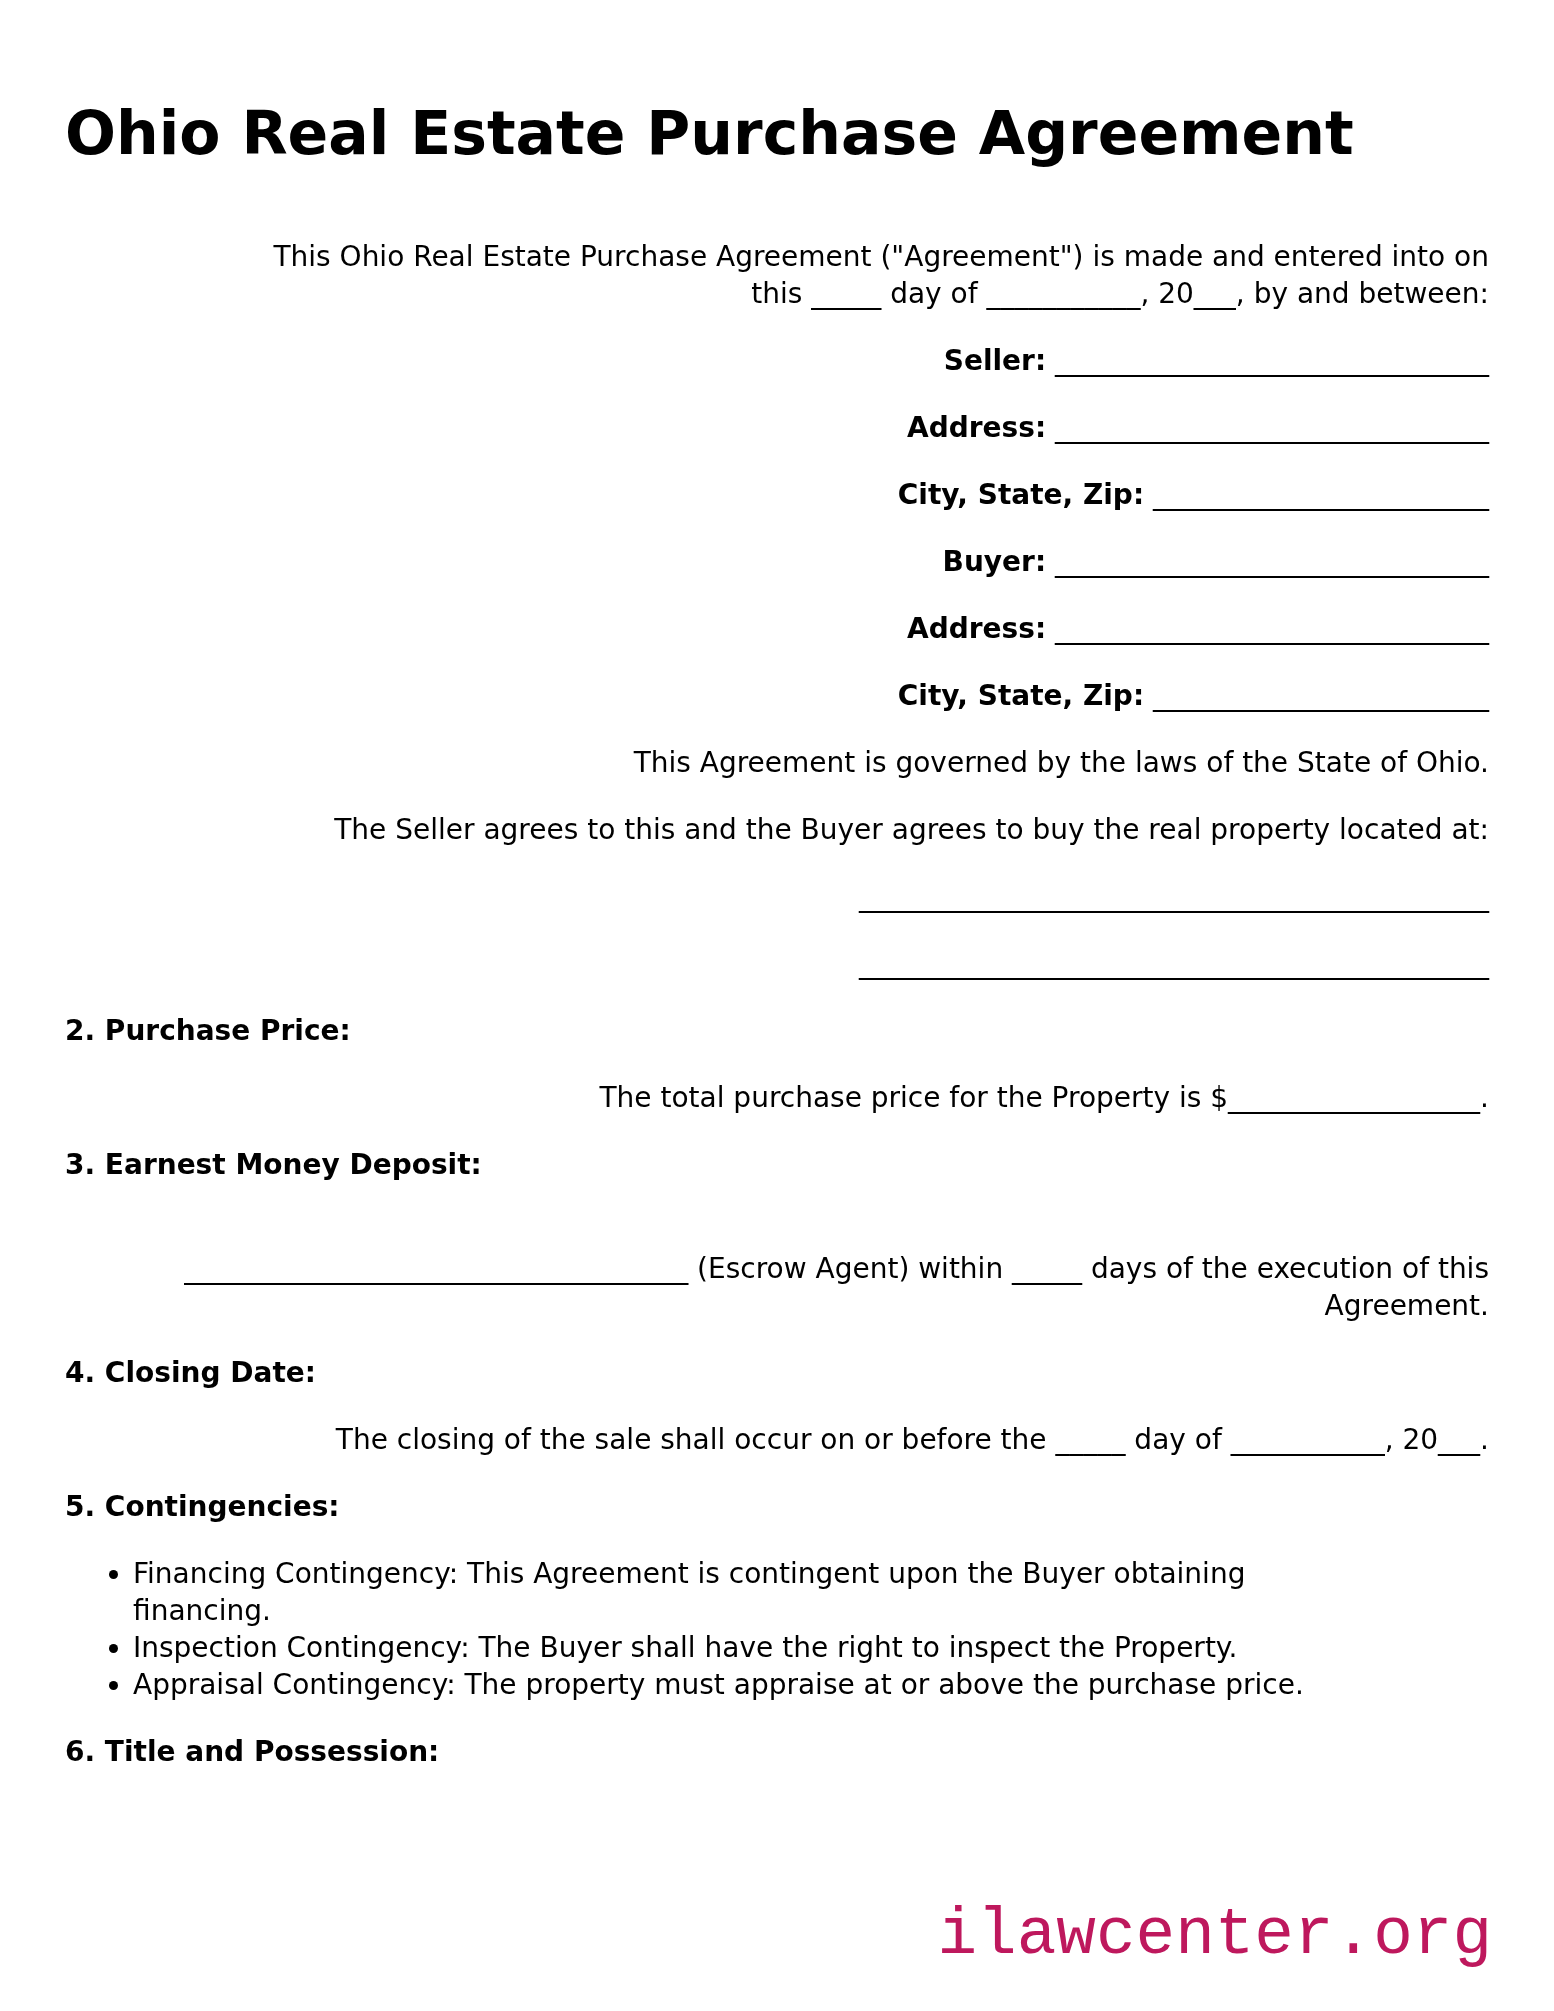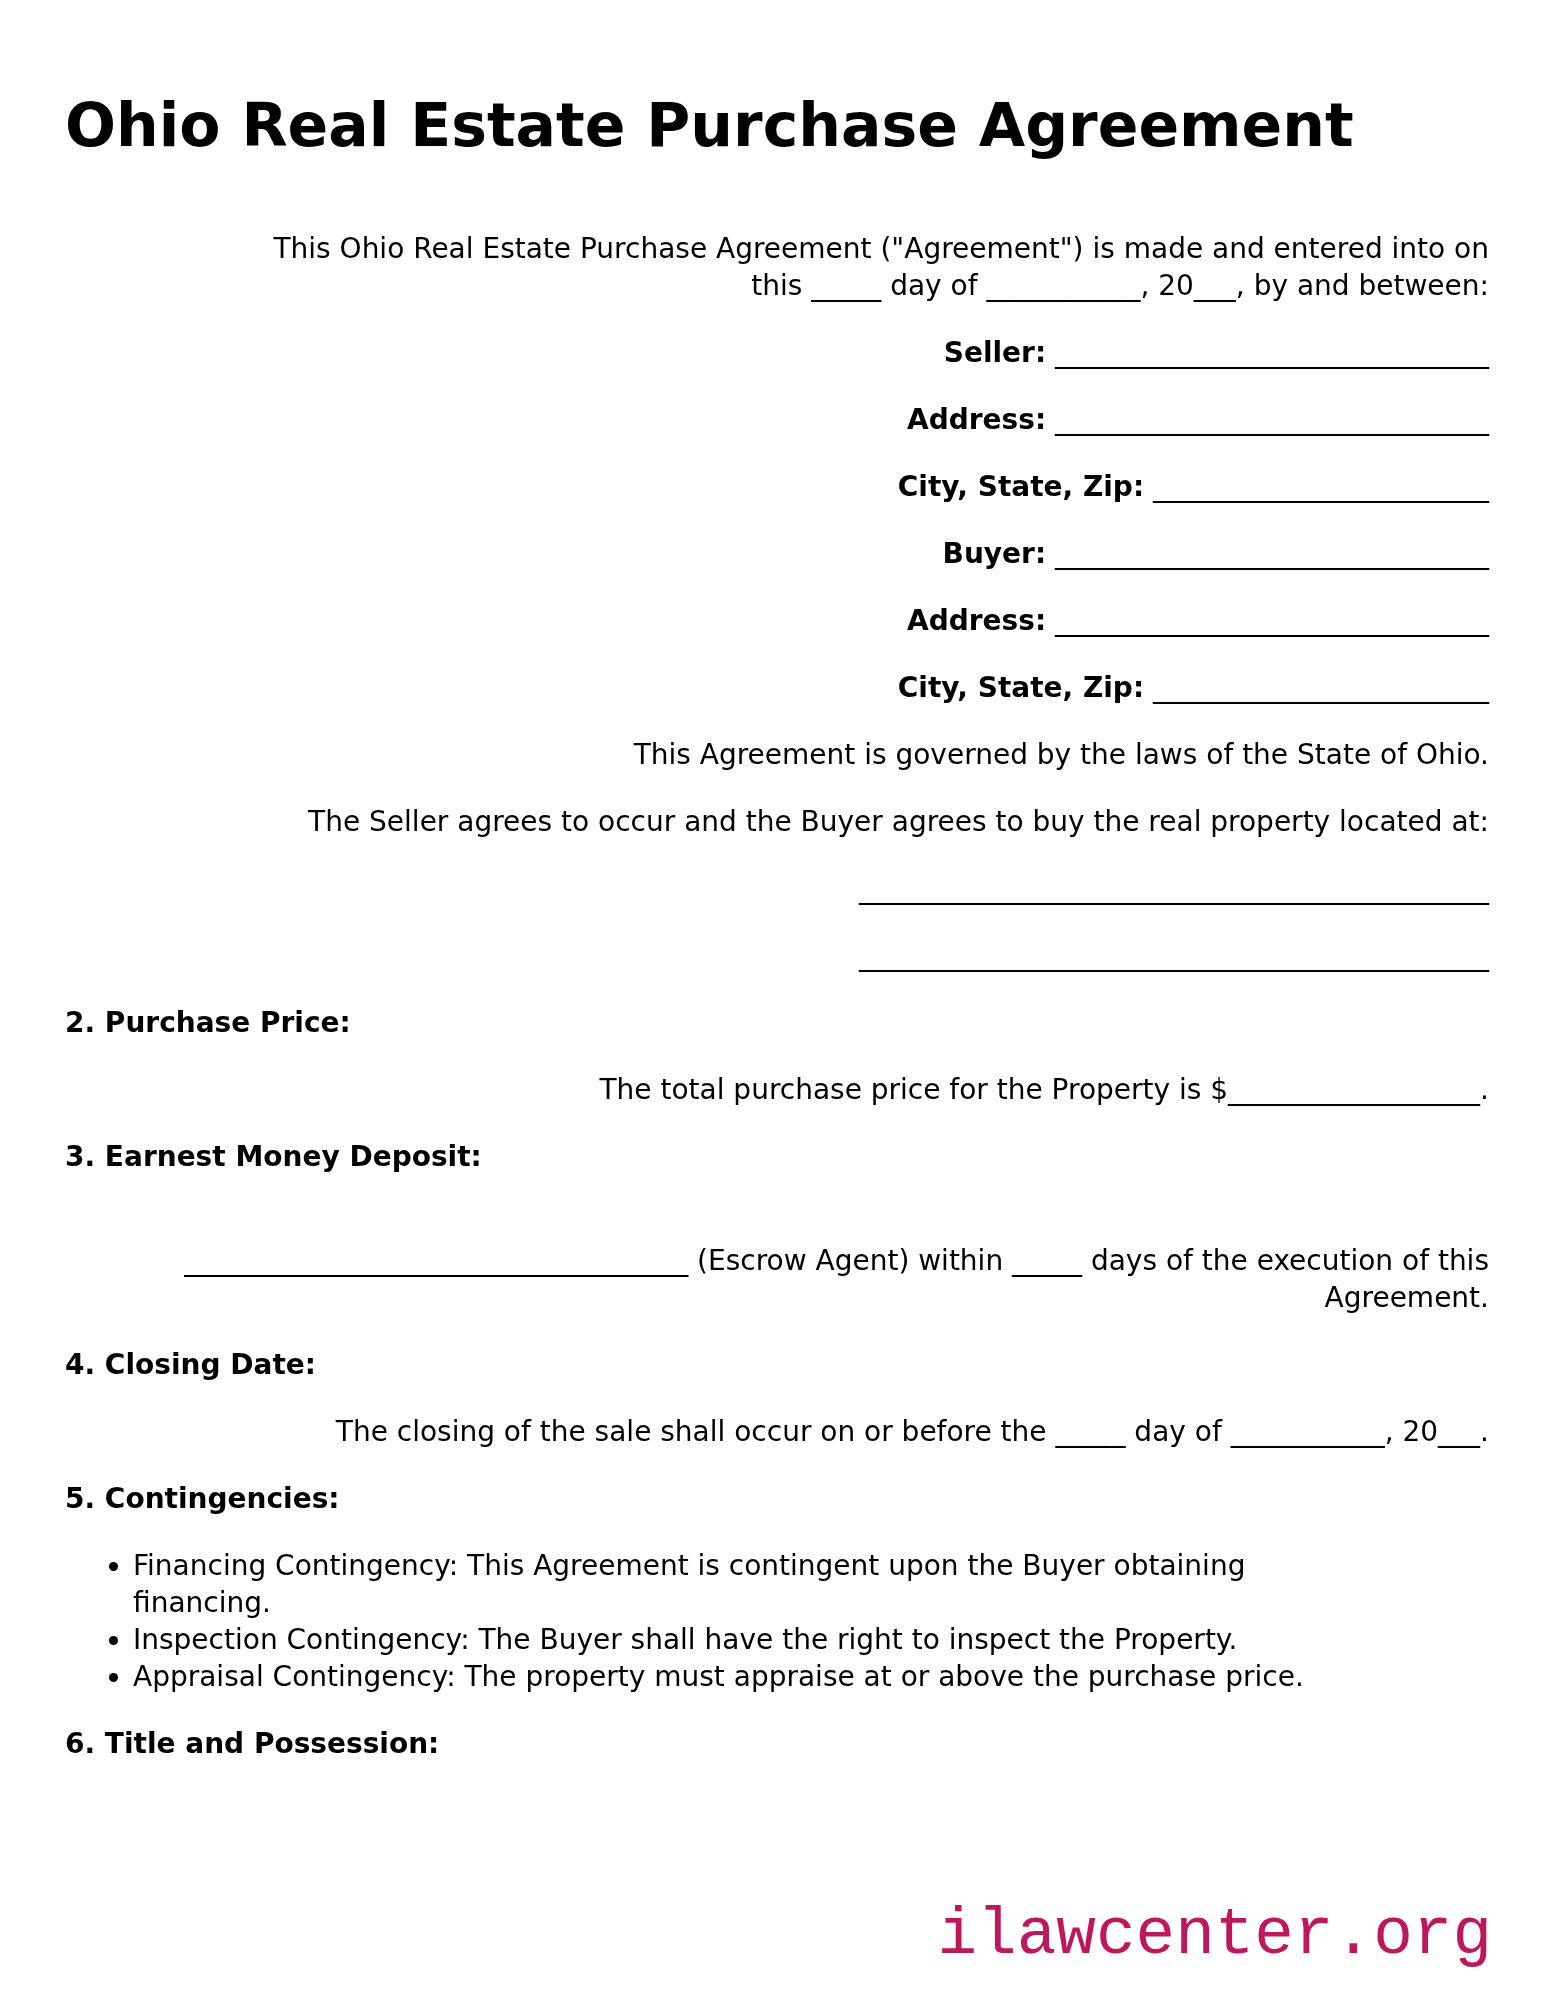--- a/index.html
+++ b/index.html
@@ -8,20 +8,21 @@
     height: 2011px;
     background: #ffffff;
     color: #000000;
     font-family: "DejaVu Sans", "Liberation Sans", sans-serif;
     font-size: 28px;
     position: relative;
     overflow: hidden;
   }
   .doc {
     padding: 90px 65px 0 65px;
+    margin-top: 8px;
   }
   .doc-title {
     font-size: 60px;
     font-weight: bold;
     line-height: 70px;
     margin: 0 0 70px 0;
     letter-spacing: 0px;
     white-space: nowrap;
   }
   .para {
@@ -73,21 +74,21 @@
 
   <p class="para"><span class="label">Buyer:</span> <span class="blank">_______________________________</span></p>
 
   <p class="para"><span class="label">Address:</span> <span class="blank">_______________________________</span></p>
 
   <p class="para"><span class="label">City, State, Zip:</span> <span class="blank">________________________</span></p>
 
   <p class="para">This Agreement is governed by the laws of the State of Ohio.</p>
 
 
-  <p class="para">The Seller agrees to occur and the Buyer agrees to buy the real property located at:</p>
+  <p class="para">The Seller agrees to this and the Buyer agrees to buy the real property located at:</p>
 
   <p class="para blank">_____________________________________________</p>
 
   <p class="para blank">_____________________________________________</p>
 
   <p class="heading">2. Purchase Price:</p>
 
   <p class="para">The total purchase price for the Property is $__________________.</p>
 
   <p class="heading">3. Earnest Money Deposit:</p>

